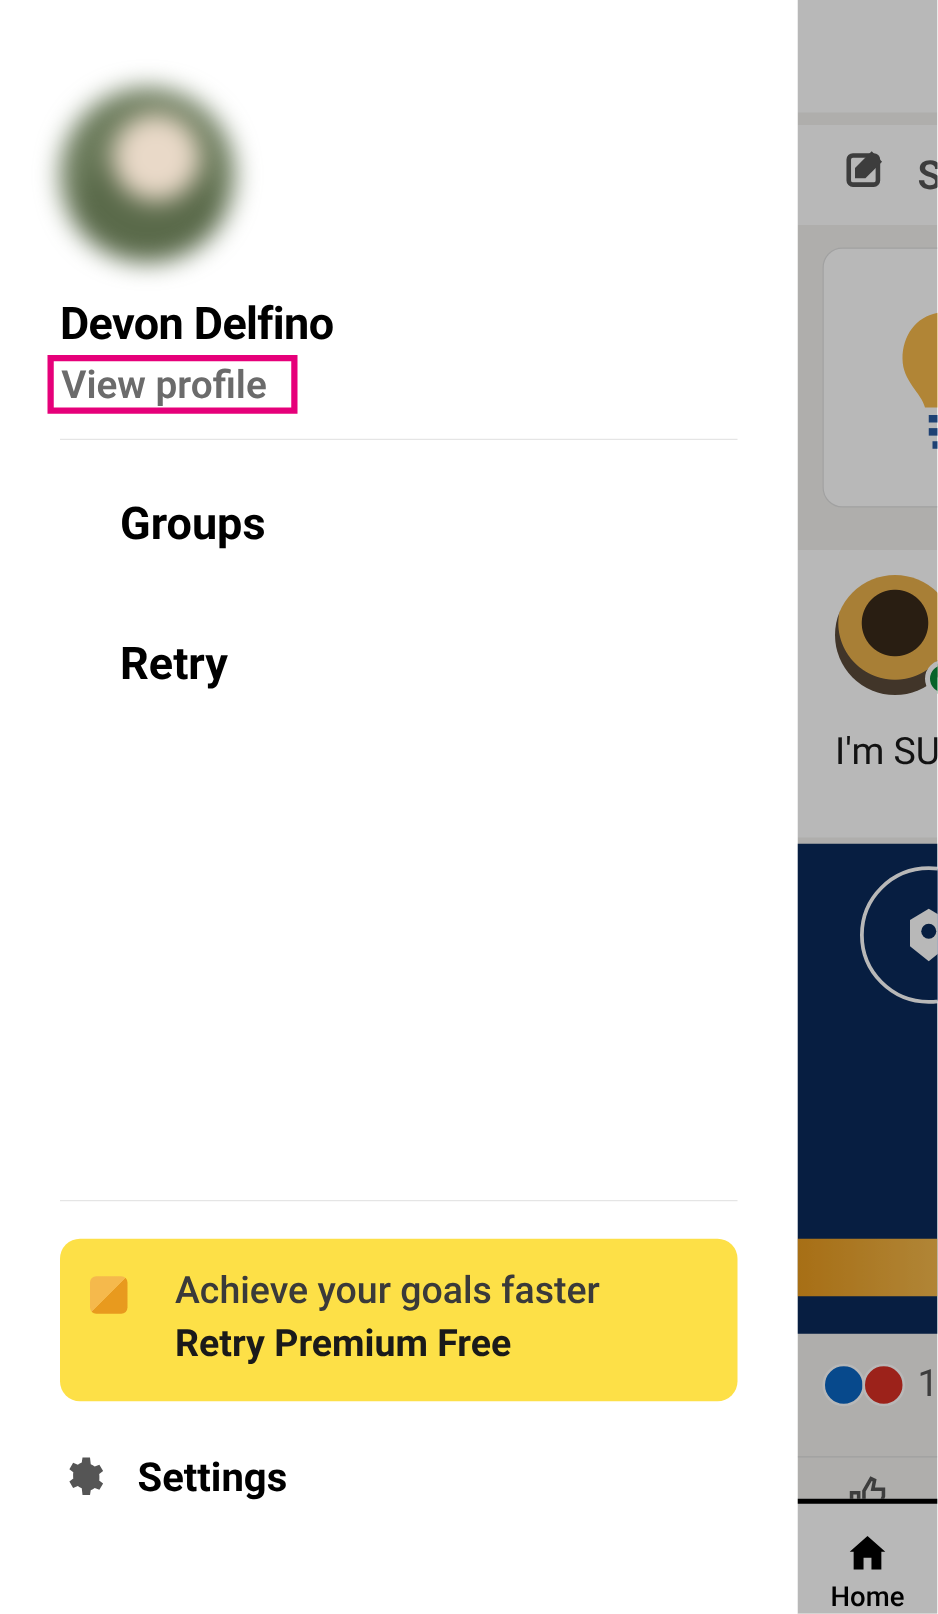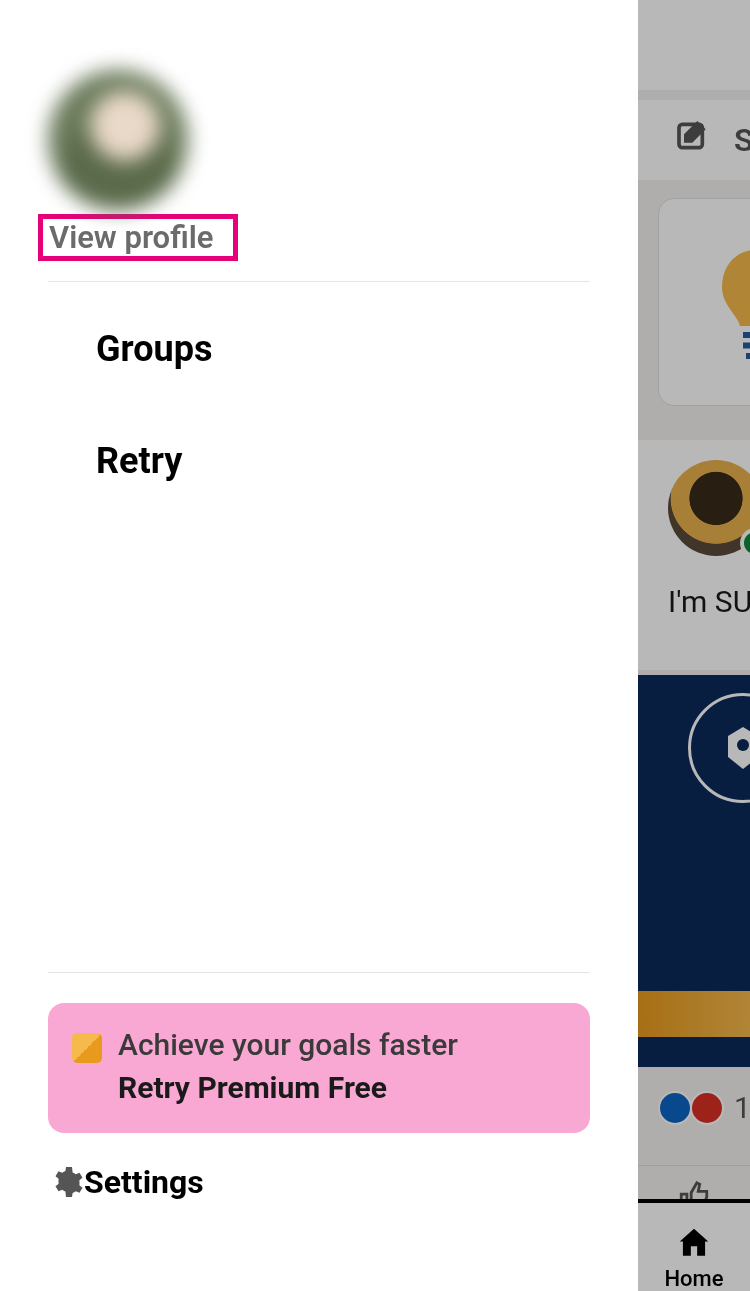--- a/index.html
+++ b/index.html
@@ -18,26 +18,26 @@
   .view-profile-wrap { display: inline-block; margin-top: 4px; border: 5px solid #e6007a; padding: 0 20px 0 6px; margin-left: -10px; }
   .view-profile { font-size: 31px; font-weight: 600; color: #6b6b6b; }
   .divider { height: 1px; background: #e5e5e5; margin-top: 20px; }
 
   .nav-items { margin-top: 46px; margin-left: 48px; }
   .nav-item { font-size: 36px; font-weight: 700; color: #000; margin-bottom: 70px; cursor: pointer; }
 
   .spacer { flex: 1; }
   .divider2 { height: 1px; background: #e5e5e5; margin-bottom: 30px; }
 
-  .premium { background: #f9a8d4; border-radius: 16px; padding: 24px 24px 28px 24px; display: flex; gap: 16px; align-items: flex-start; }
+  .premium { background: #fde047; border-radius: 16px; padding: 24px 24px 28px 24px; display: flex; gap: 38px; align-items: flex-start; }
   .premium-icon { width: 30px; height: 30px; background: linear-gradient(135deg,#f5b94c 0 50%, #e89a1e 50% 100%); border-radius: 5px; margin-top: 6px; flex-shrink:0; }
   .premium-text1 { font-size: 30px; color: #3a3a3a; font-weight: 500; }
   .premium-text2 { font-size: 30px; color: #1a1a1a; font-weight: 700; margin-top: 8px; }
 
-  .settings-row { display: flex; align-items: center; margin-top: 30px; margin-bottom: 90px; cursor: pointer; }
+  .settings-row { display: flex; align-items: flex-start; gap: 26px; margin-top: 42px; margin-bottom: 90px; cursor: pointer; }
   .gear { width: 36px; height: 36px; position: relative; color:#555; }
   .settings-label { font-size: 32px; font-weight: 700; color: #000; }
 
   
   .bg { position: absolute; left: 638px; top: 0; width: 112px; height: 1291px; background: #f3f2ef; z-index: 1; }
   .bg-overlay { position:absolute; inset:0; background: rgba(0,0,0,0.28); z-index:5; pointer-events:none; }
   .bg-top { height: 90px; background:#fff; }
   .compose-bar { position:absolute; top:100px; left:0; right:0; height:80px; background:#fff; display:flex; align-items:center; padding-left:36px; gap:20px; font-size:32px; color:#555; font-weight:600; }
   .card1 { position:absolute; top:198px; left:20px; width:200px; height:208px; background:#fff; border-radius:16px; border:1px solid #e0e0e0; display:flex; align-items:center; justify-content:center; }
   .bulb { width:90px; height:120px; }
@@ -113,20 +113,21 @@
       <span class="home-label">Home</span>
     </div>
     <div class="bg-overlay"></div>
   </div>
 
   <div class="drawer">
     <div class="profile-block">
       <div class="avatar">
           <div class="avatar-inner"></div>
         </div>
+      <div class="user-name">Devon Delfino</div>
       <div class="view-profile-wrap">
         <span class="view-profile">View profile</span>
       </div>
     </div>
     <div class="divider"></div>
 
     <div class="nav-items">
       <div class="nav-item">Groups</div>
       <div class="nav-item">Retry</div>
     </div>

